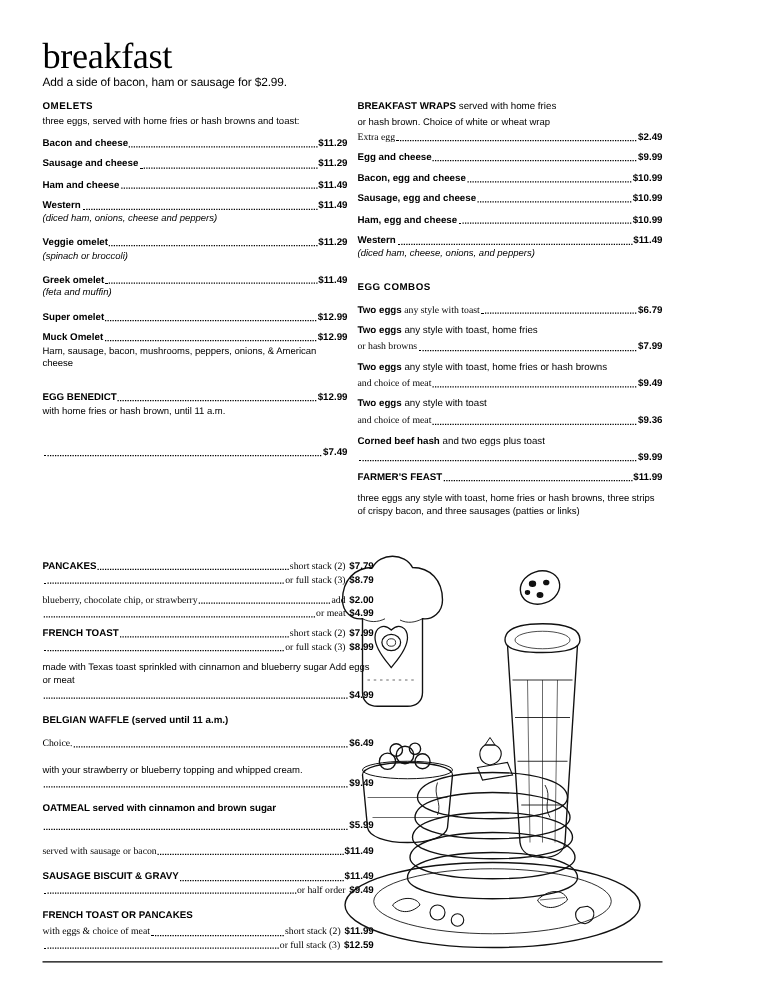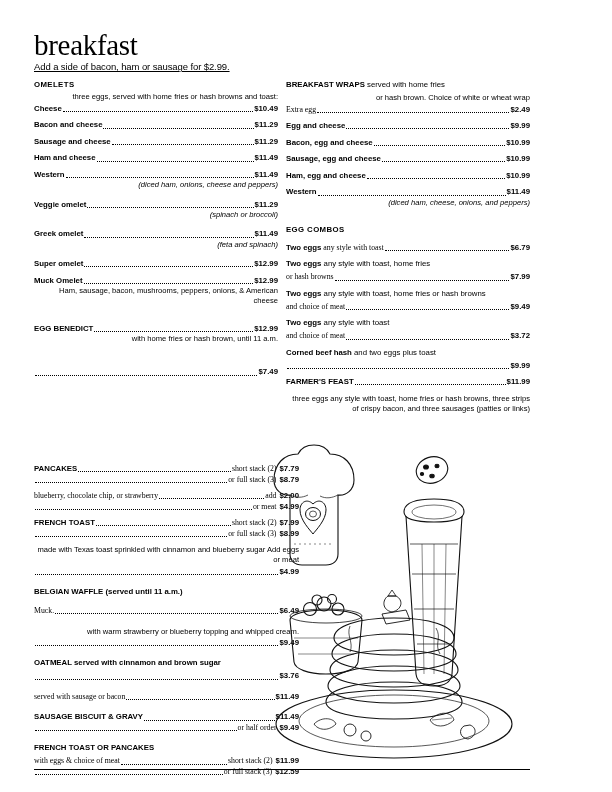--- a/index.html
+++ b/index.html
@@ -24,21 +24,20 @@
     font-size: 29px;
     font-weight: normal;
     letter-spacing: -0.3px;
     margin: 0 0 1px 0;
     line-height: 1.05;
   }
   .subtitle {
     font-size: 9.5px;
     margin: 0 0 8px 0;
     letter-spacing: -0.1px;
-    text-decoration: underline;
   }
 
   .cols {
     display: flex;
     gap: 8px;
   }
   .col { width: 265px; }
 
   .sect-head {
     font-size: 7.8px;
@@ -63,40 +62,39 @@
     margin: 0 1px 2.2px 1px;
     height: 1px;
     min-width: 4px;
   }
   .row .pr { font-weight: bold; white-space: nowrap; }
 
   .note {
     font-size: 7.6px;
     line-height: 1.35;
     margin: 0 0 3px 0;
-    text-align: right;
   }
   .note.ital { font-style: italic; }
   .note.tight { margin-bottom: 1px; }
   .spacer6 { height: 6px; }
   .spacer10 { height: 10px; }
   .spacer14 { height: 14px; }
 
   .plain {
     font-size: 7.8px;
     line-height: 1.4;
     margin: 0 0 2px 0;
   }
   .plain b { font-weight: bold; }
 
   
   .lower {
     position: absolute;
     left: 34px;
-    top: 464px;
+    top: 448px;
     width: 265px;
   }
   .upper-left { position: relative; }
 
   
   .art {
     position: absolute;
     right: 20px;
     top: 424px;
     width: 290px;
@@ -119,25 +117,20 @@
   <h1 class="title">breakfast</h1>
   <div class="subtitle">Add a side of bacon, ham or sausage for $2.99.</div>
 
   <div class="cols">
 
     <div class="col upper-left">
 
       <div class="sect-head">OMELETS</div>
       <div class="note tight">three eggs, served with home fries or hash browns and toast:</div>
 
-      <div class="row">
-        <span class="nm">Cheese</span>
-        <span class="dots"></span>
-        <span class="pr">$10.49</span>
-      </div>
       <div class="spacer6"></div>
 
       <div class="row">
         <span class="nm">Bacon and cheese</span>
         <span class="dots"></span>
         <span class="pr">$11.29</span>
       </div>
       <div class="spacer6"></div>
 
       <div class="row">
@@ -168,21 +161,21 @@
         <span class="pr">$11.29</span>
       </div>
       <div class="note ital">(spinach or broccoli)</div>
       <div class="spacer6"></div>
 
       <div class="row">
         <span class="nm">Greek omelet</span>
         <span class="dots"></span>
         <span class="pr">$11.49</span>
       </div>
-      <div class="note ital">(feta and spinach)</div>
+      <div class="note ital">(feta and muffin)</div>
       <div class="spacer6"></div>
 
       <div class="row">
         <span class="nm">Super omelet</span>
         <span class="dots"></span>
         <span class="pr">$12.99</span>
       </div>
       <div class="spacer6"></div>
 
       <div class="row">
@@ -297,21 +290,21 @@
       </div>
       <div class="spacer6"></div>
 
       <div class="plain">
         <b>Two eggs</b>
         <span>any style with toast</span>
       </div>
       <div class="row">
         <span class="nm reg">and choice of meat</span>
         <span class="dots"></span>
-        <span class="pr">$3.72</span>
+        <span class="pr">$9.36</span>
       </div>
       <div class="spacer6"></div>
 
       <div class="plain">
         <b>Corned beef hash</b>
         <span>and two eggs plus toast</span>
       </div>
       <div class="row">
         <span class="nm reg"></span>
         <span class="dots"></span>
@@ -381,39 +374,39 @@
       <span class="dots"></span>
       <span class="pr">$4.99</span>
     </div>
     <div class="spacer10"></div>
 
     <div class="plain">
       <b>BELGIAN WAFFLE (served until 11 a.m.)</b>
     </div>
     <div class="spacer6"></div>
     <div class="row">
-      <span class="nm reg">Muck.</span>
+      <span class="nm reg">Choice.</span>
       <span class="dots"></span>
       <span class="pr">$6.49</span>
     </div>
     <div class="spacer10"></div>
 
-    <div class="note tight">with warm strawberry or blueberry topping and whipped cream.</div>
+    <div class="note tight">with your strawberry or blueberry topping and whipped cream.</div>
     <div class="row">
       <span class="dots"></span>
       <span class="pr">$9.49</span>
     </div>
     <div class="spacer10"></div>
 
     <div class="plain">
       <b>OATMEAL served with cinnamon and brown sugar</b>
     </div>
     <div class="row">
       <span class="dots"></span>
-      <span class="pr">$3.76</span>
+      <span class="pr">$5.99</span>
     </div>
     <div class="spacer10"></div>
 
     <div class="row">
       <span class="nm reg">served with sausage or bacon</span>
       <span class="dots"></span>
       <span class="pr">$11.49</span>
     </div>
     <div class="spacer10"></div>
 

